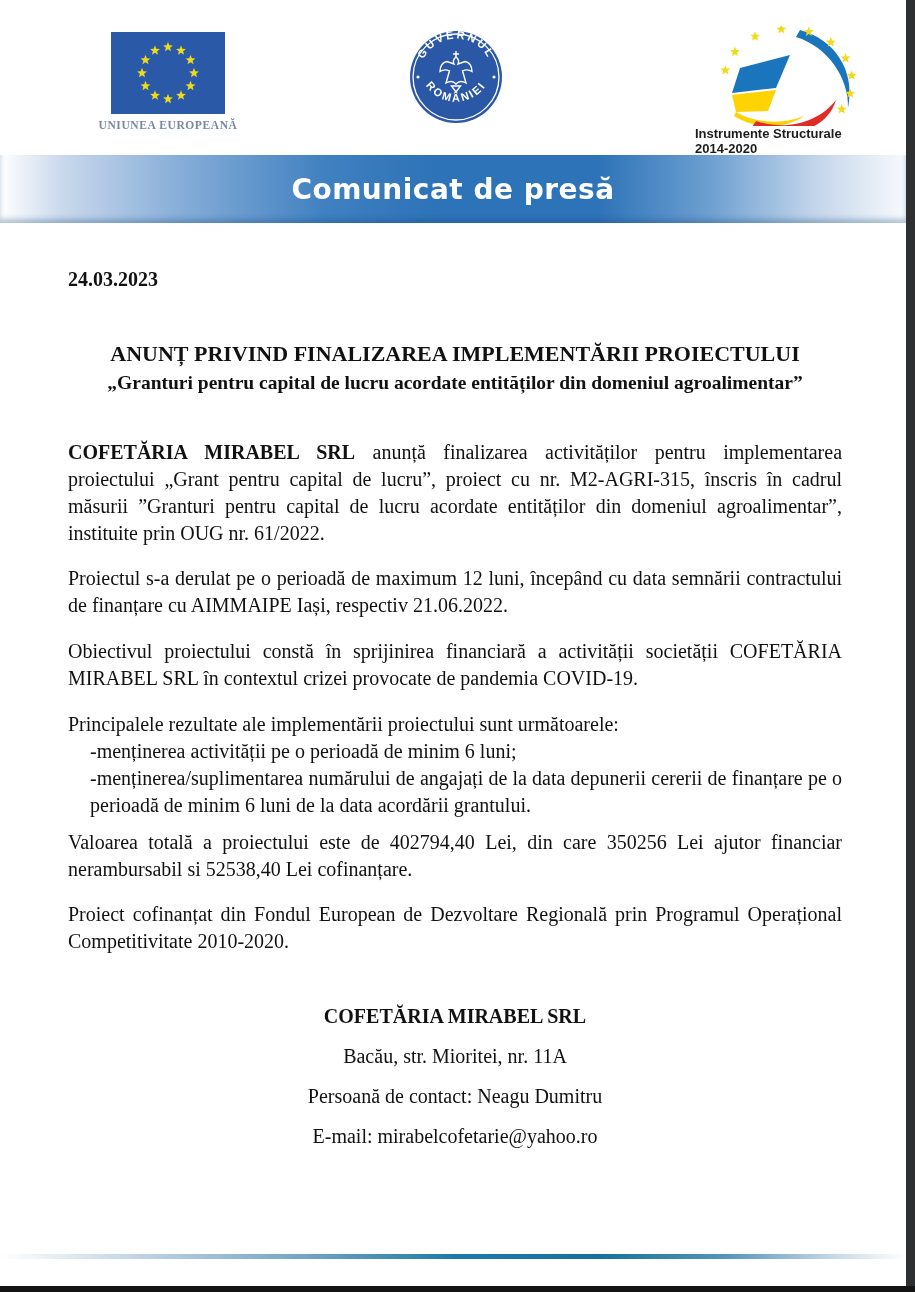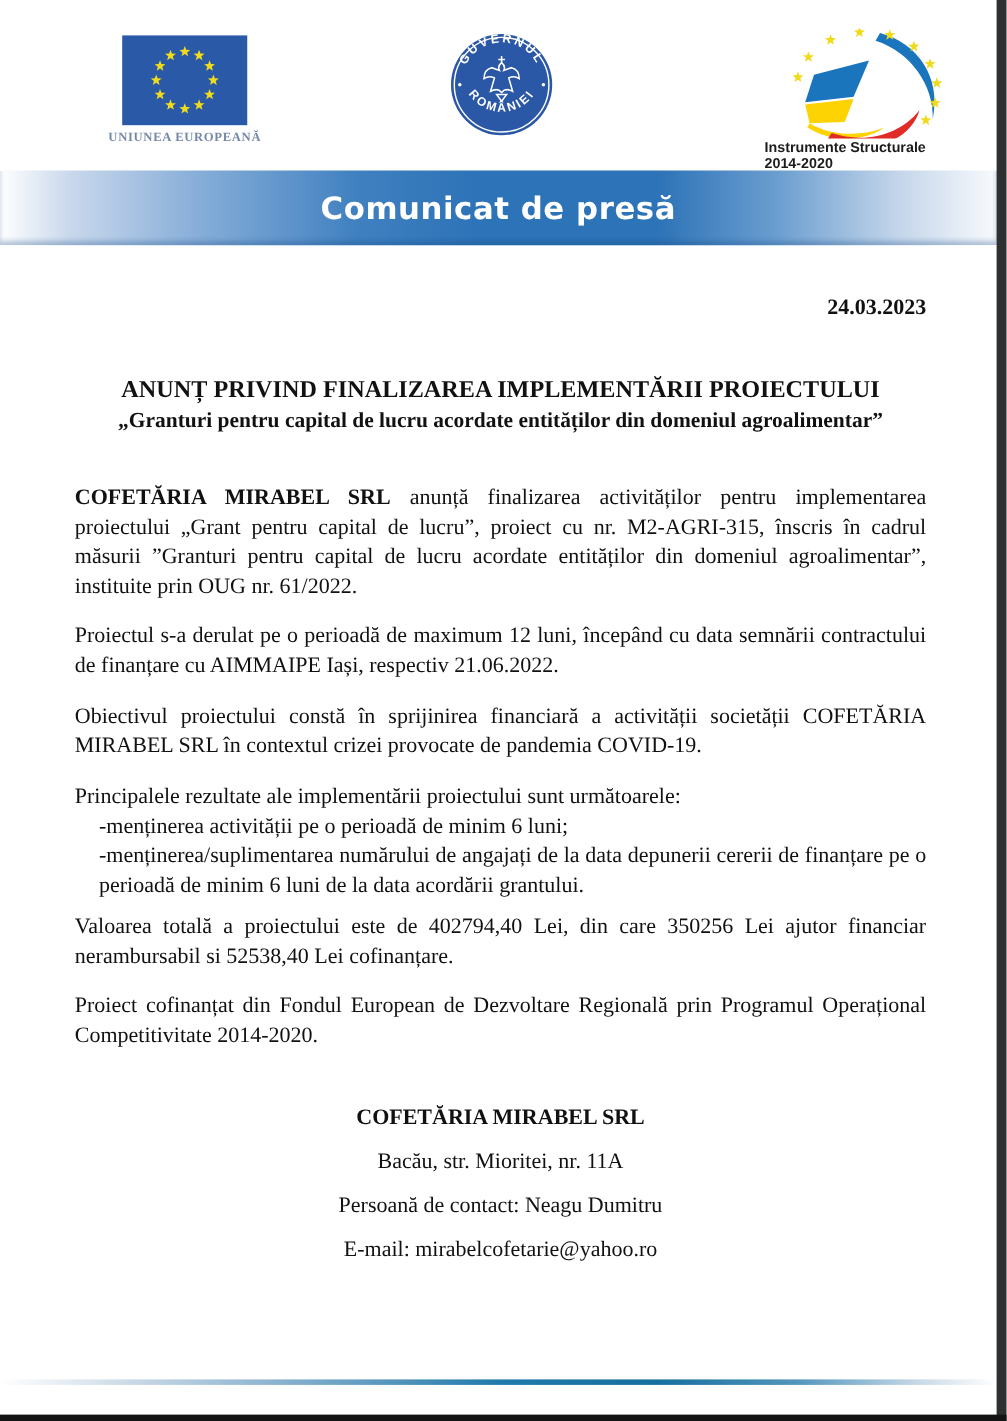--- a/index.html
+++ b/index.html
@@ -32,21 +32,21 @@
     box-shadow:inset 0 -4px 5px rgba(19,73,129,.30);
     display:flex;align-items:center;justify-content:center;
   }
   .banner-title{
     font-family:"DejaVu Sans","Liberation Sans",sans-serif;font-weight:bold;
     font-size:28px;color:#ffffff;letter-spacing:.5px;
   }
 
   
   .doc{position:absolute;left:68px;top:266px;width:774px;font-size:20px;line-height:27px;}
-  .date-line{text-align:right;font-weight:bold;margin:0 0 46px 0;}
+  .date-line{text-align:left;font-weight:bold;margin:0 0 46px 0;}
   .doc-title{text-align:center;font-weight:bold;font-size:22px;line-height:30px;margin:0;}
   .doc-subtitle{text-align:center;font-weight:bold;font-size:19.5px;line-height:28px;margin:0 0 42px 0;}
   .para{text-align:justify;margin:0 0 19px 0;font-family:Liberation Serif, serif;}
   .list-block{margin:0 0 10px 0;}
   .list-item{text-align:justify;margin-left:22px;}
   .b{font-weight:bold;}
 
   
   .contact{position:absolute;left:68px;top:1003px;width:774px;text-align:center;font-size:20px;line-height:27px;}
   .contact p{margin:0 0 13px 0;}
@@ -149,21 +149,21 @@
   <p class="para">Obiectivul proiectului constă în sprijinirea financiară a activității societății COFETĂRIA MIRABEL SRL în contextul crizei provocate de pandemia COVID-19.</p>
 
   <div class="list-block">
     <div>Principalele rezultate ale implementării proiectului sunt următoarele:</div>
     <div class="list-item">-menținerea activității pe o perioadă de minim 6 luni;</div>
     <div class="list-item">-menținerea/suplimentarea numărului de angajați de la data depunerii cererii de finanțare pe o perioadă de minim 6 luni de la data acordării grantului.</div>
   </div>
 
   <p class="para" style="margin-bottom:18px;">Valoarea totală a proiectului este de 402794,40 Lei, din care 350256 Lei ajutor financiar nerambursabil si 52538,40 Lei cofinanțare.</p>
 
-  <p class="para">Proiect cofinanțat din Fondul European de Dezvoltare Regională prin Programul Operațional Competitivitate 2014-2020.</p>
+  <p class="para">Proiect cofinanțat din Fondul European de Dezvoltare Regională prin Programul Operațional Competitivitate 2010-2020.</p>
 </div>
 
 <div class="contact">
   <p class="company">COFETĂRIA MIRABEL SRL</p>
   <p>Bacău, str. Mioritei, nr. 11A</p>
   <p>Persoană de contact: Neagu Dumitru</p>
   <p>E-mail: mirabelcofetarie@yahoo.ro</p>
 </div>
 
 <div class="bottom-rule"></div>

